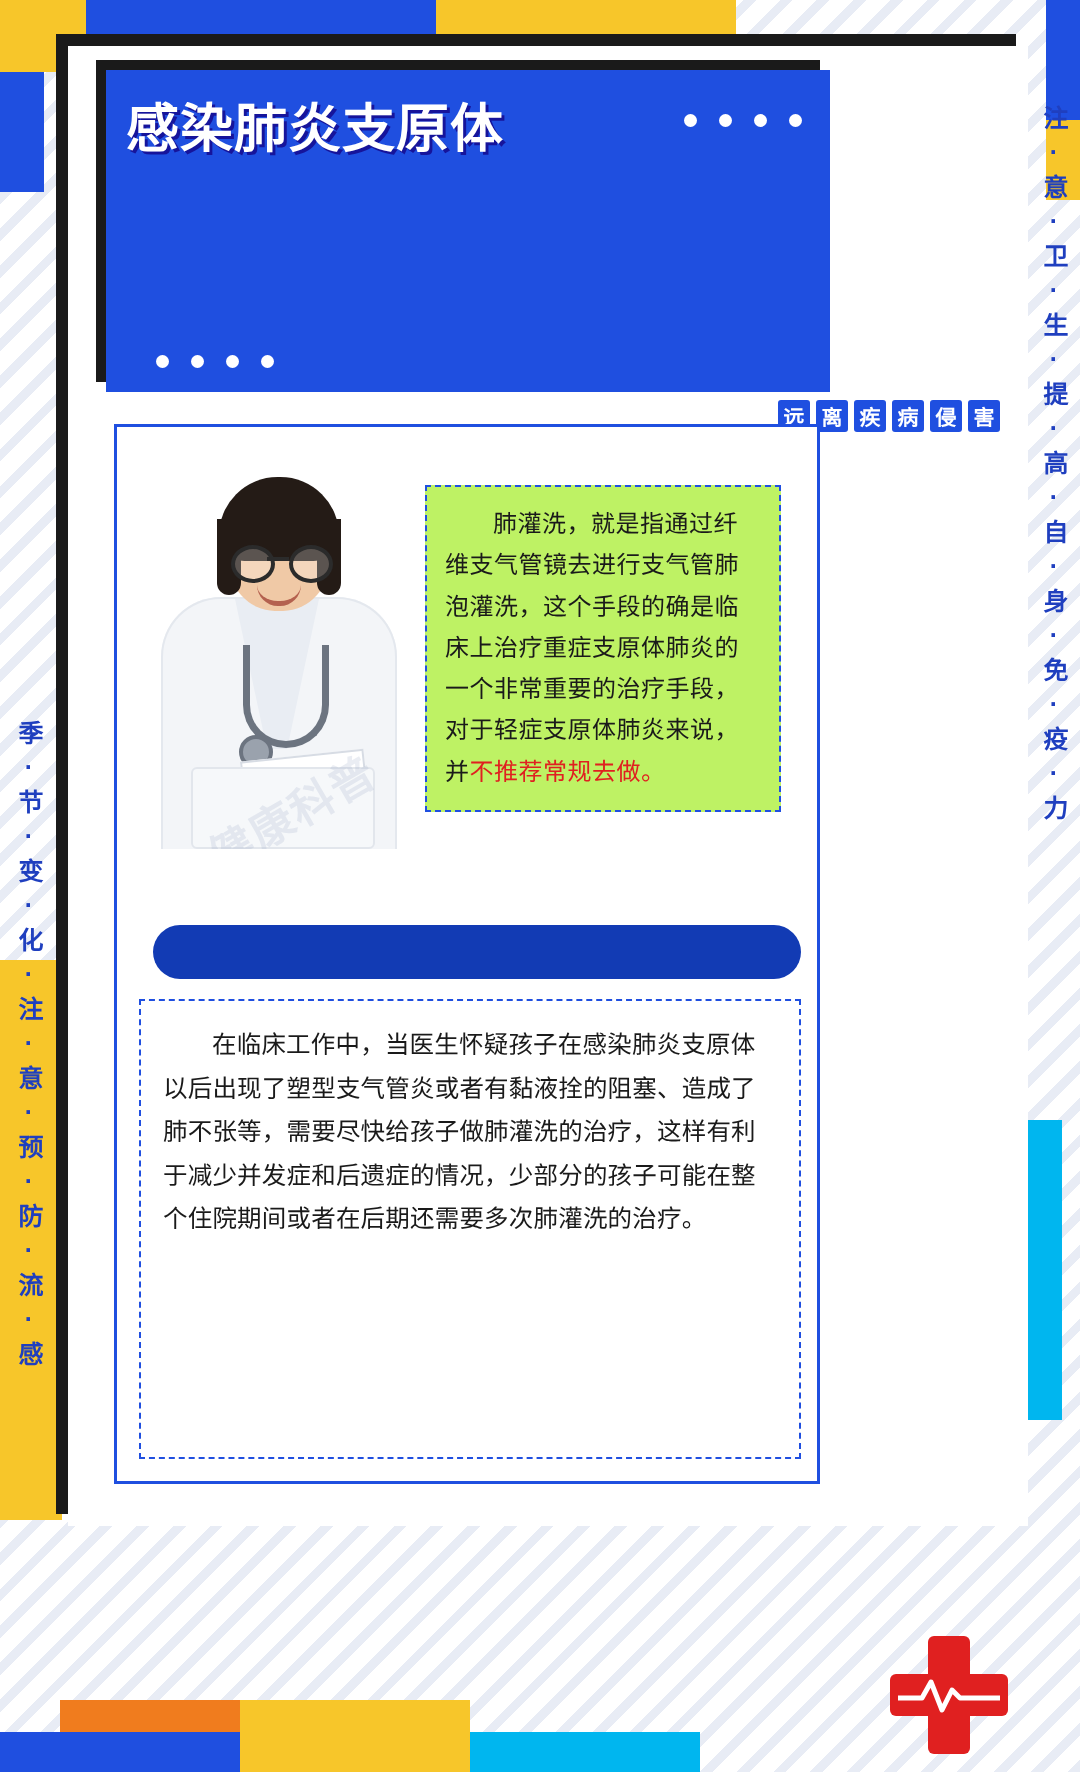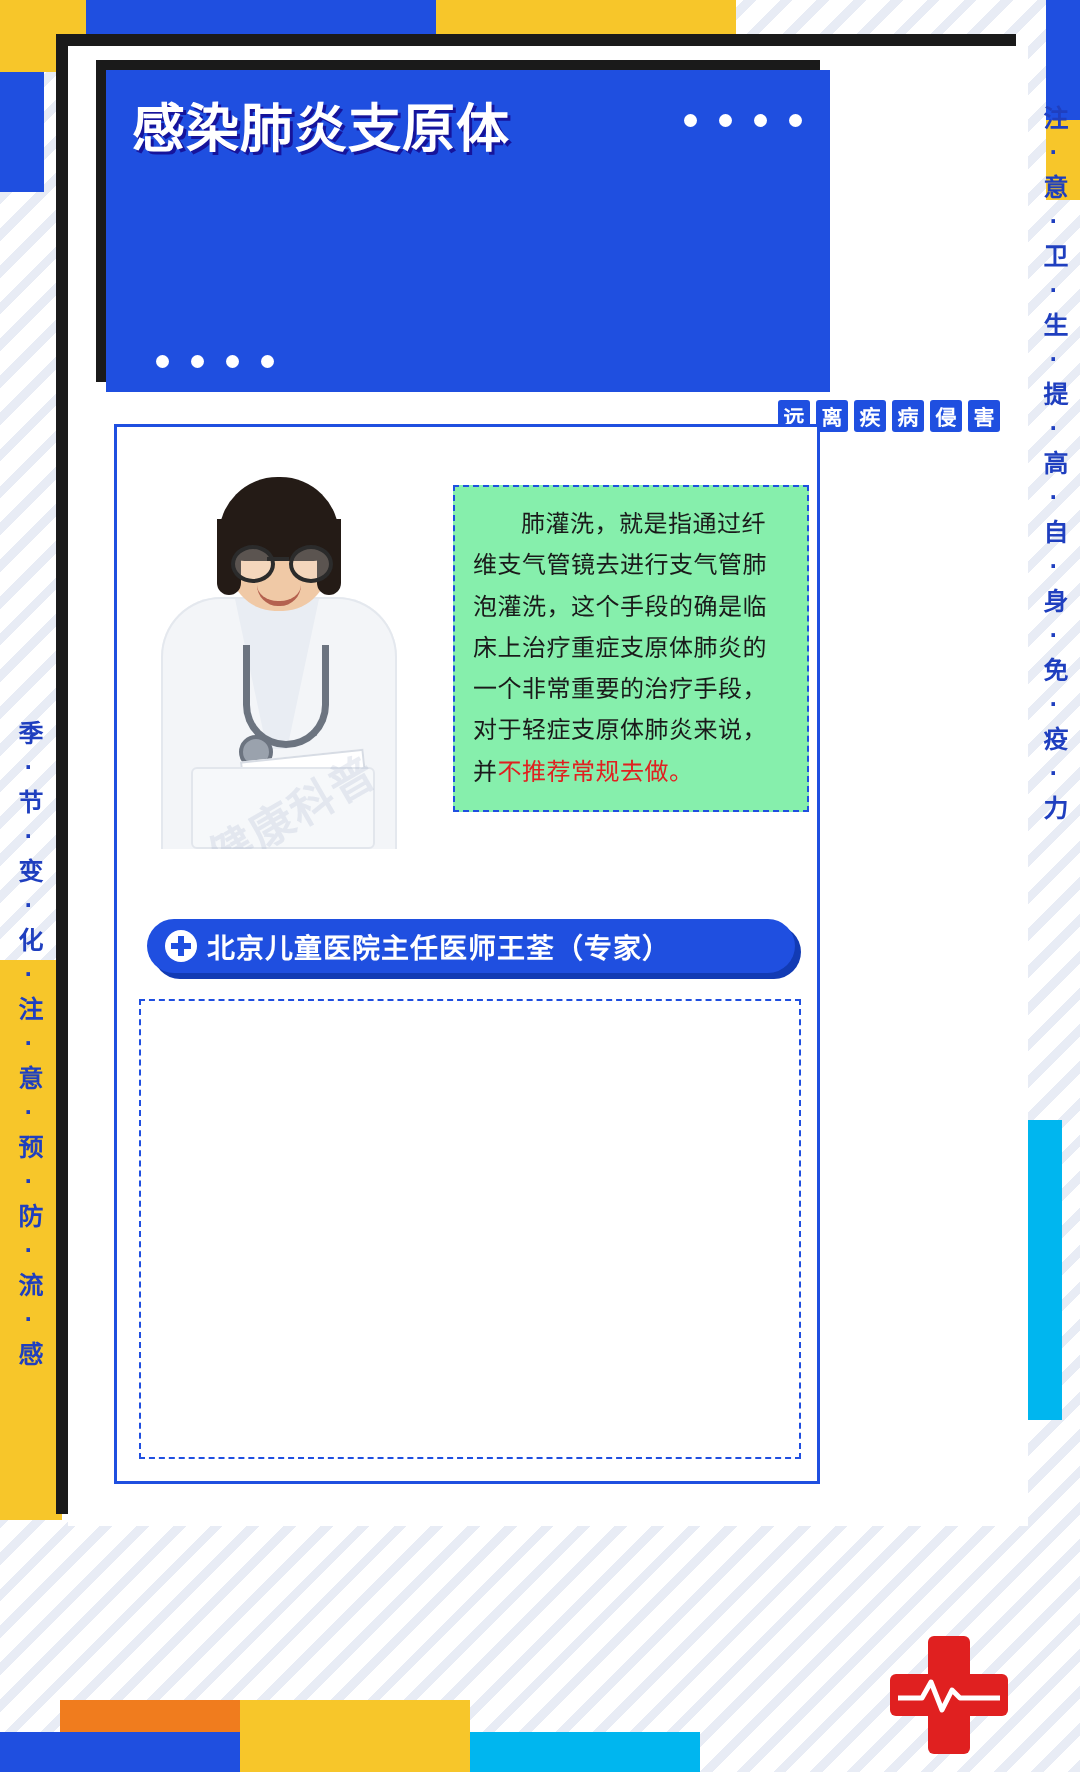--- a/index.html
+++ b/index.html
@@ -150,21 +150,21 @@
     background: #1a1a1a;
   }
   .headline {
     position: absolute;
     left: 38px;
     top: 24px;
     width: 724px;
     height: 322px;
     background: #1f4fe0;
     box-sizing: border-box;
-    padding: 24px 26px 10px 26px;
+    padding: 24px 26px 10px 20px;
   }
   .headline h1 {
     margin: 0;
     font-size: 53px;
     font-weight: bold;
     line-height: 1.32;
     color: #ffffff;
     letter-spacing: 1px;
     text-shadow: 3px 3px 0 #16149b;
     white-space: nowrap;
@@ -343,27 +343,27 @@
     color: rgba(160,175,200,0.22);
     transform: rotate(-30deg);
     font-weight: bold;
     letter-spacing: 2px;
     white-space: nowrap;
   }
 
   
   .quote {
     position: absolute;
-    left: 336px;
+    left: 308px;
     top: 58px;
     width: 356px;
     padding: 16px 18px 18px 18px;
     border: 2px dashed #1f4fe0;
     box-sizing: border-box;
-    background: #86efac;
+    background: #bef264;
   }
   .quote p {
     margin: 0;
     font-size: 24px;
     line-height: 1.72;
     color: #1a1a1a;
     text-indent: 2em;
     letter-spacing: 0.5px;
   }
   .quote .hl {
@@ -537,26 +537,23 @@
       <div class="doc-paper"></div>
       <div class="doc-hands"></div>
       <div class="watermark">健康科普</div>
     </div>
 
     <div class="quote">
       <p><span>肺灌洗，就是指通过纤维支气管镜去进行支气管肺泡灌洗，这个手段的确是临床上治疗重症支原体肺炎的一个非常重要的治疗手段，对于轻症支原体肺炎来说，并</span><span class="hl">不推荐常规去做。</span></p>
     </div>
 
     <div class="expert-shadow"></div>
-    <div class="expert">
-      <span class="cross-icon"></span>
-      <span class="expert-name">北京儿童医院主任医师王荃（专家）</span>
-    </div>
 
     <div class="bodybox">
+      <p>在临床工作中，当医生怀疑孩子在感染肺炎支原体以后出现了塑型支气管炎或者有黏液拴的阻塞、造成了肺不张等，需要尽快给孩子做肺灌洗的治疗，这样有利于减少并发症和后遗症的情况，少部分的孩子可能在整个住院期间或者在后期还需要多次肺灌洗的治疗。</p>
     </div>
   </div>
 </div>
 
 <div class="logo-cross">
   <div class="bar-v"></div>
   <div class="bar-h"></div>
   <svg width="102" height="40" viewBox="0 0 102 40">
     <polyline points="0,22 24,22 33,6 44,34 54,14 62,22 102,22" fill="none" stroke="#ffffff" stroke-width="5" stroke-linejoin="round" stroke-linecap="round"></polyline>
   </svg>

